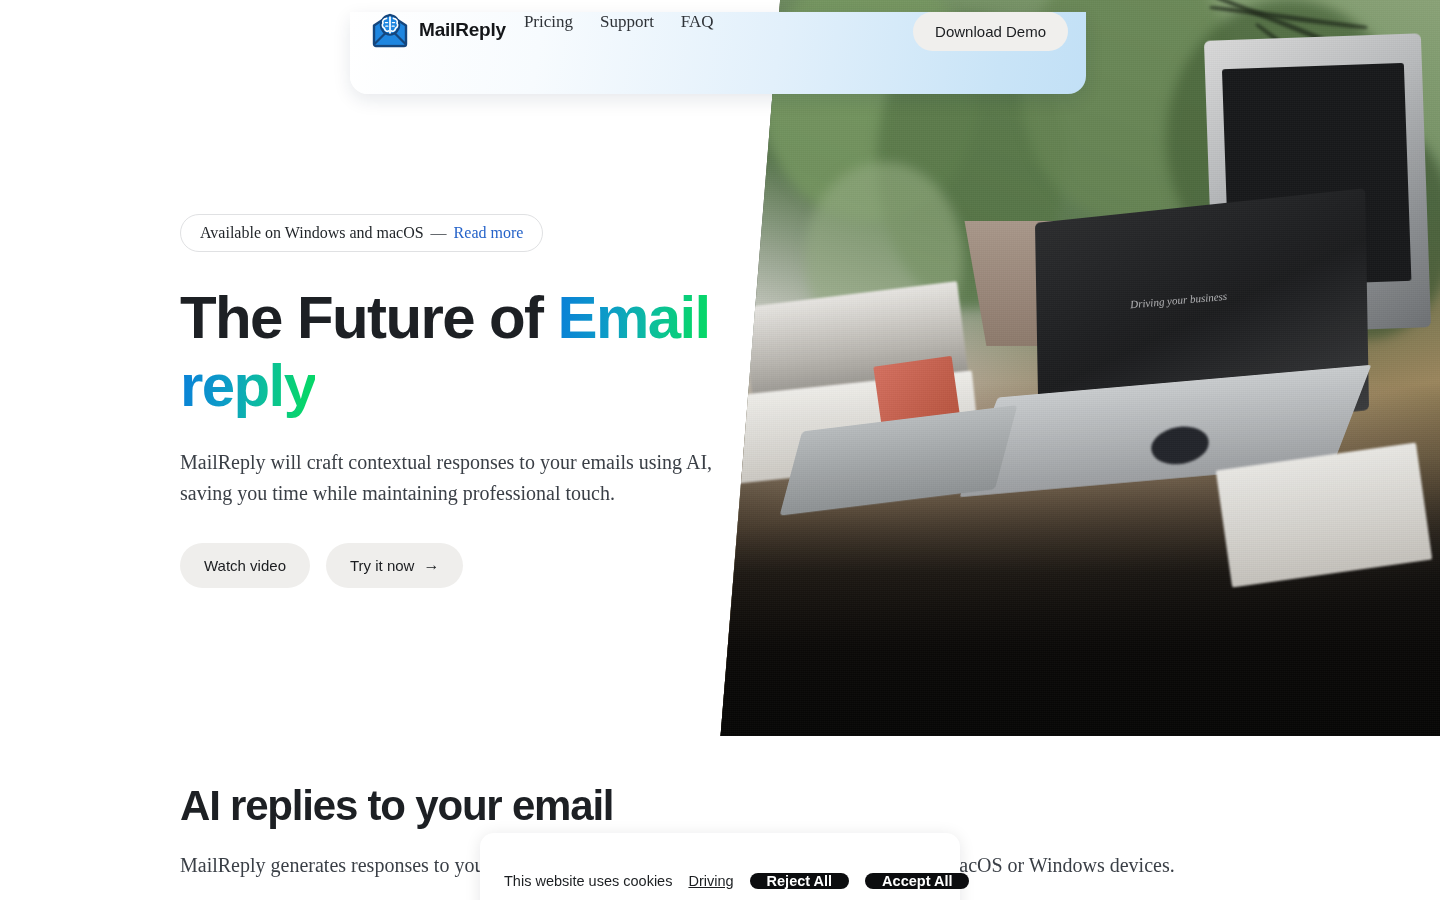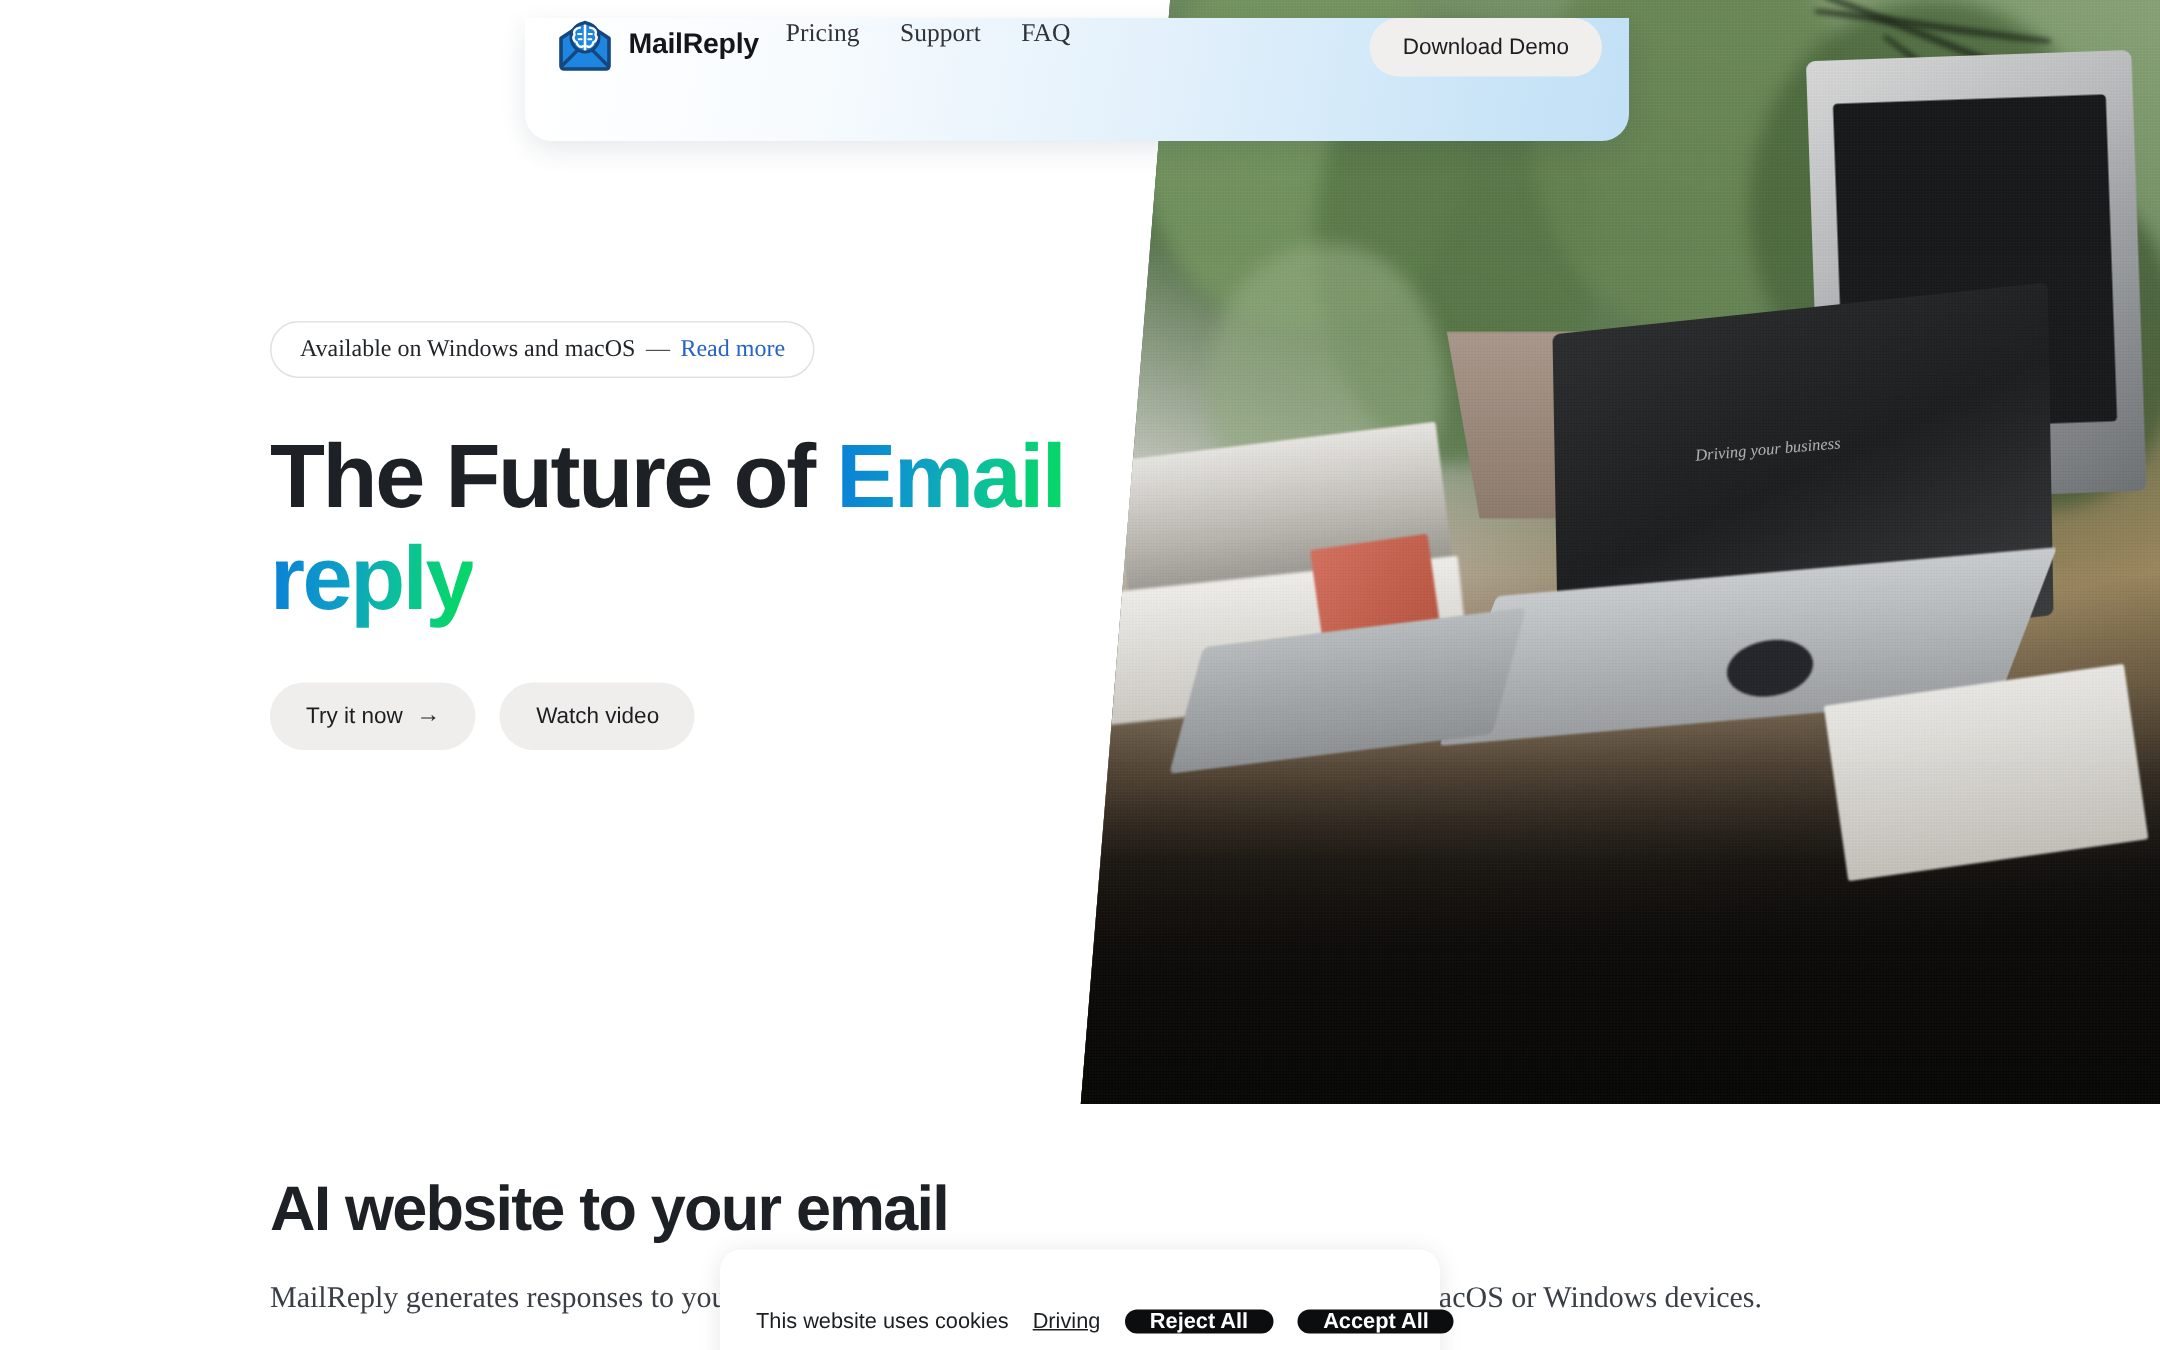--- a/index.html
+++ b/index.html
@@ -415,32 +415,33 @@
       <span>Available on Windows and macOS</span>
       <span class="avail-sep">—</span>
       <a class="avail-link">Read more</a>
     </div>
 
     <h1 class="headline">
       <span>The Future of </span><span class="grad-text">Email</span>
       <span class="grad-text">reply</span>
     </h1>
 
+    <p class="subcopy">MailReply will craft contextual responses to your emails using AI, saving you time while maintaining professional touch.</p>
 
     <div class="cta-row">
+      <button class="btn-pill">Watch video</button>
       <button class="btn-pill">
         <span>Try it now</span>
         <span class="arrow-glyph">→</span>
       </button>
-      <button class="btn-pill">Watch video</button>
     </div>
   </div>
 
   <div class="section">
-    <h2 class="section-title">AI website to your email</h2>
+    <h2 class="section-title">AI replies to your email</h2>
     <p class="section-body">MailReply generates responses to your emails, engineered for flawless compatibility with your macOS or Windows devices.</p>
   </div>
 
   <div class="cookie-banner">
     <span class="cookie-text">This website uses cookies</span>
     <a class="cookie-settings">Driving</a>
     <button class="cookie-btn">Reject All</button>
     <button class="cookie-btn">Accept All</button>
   </div>
 

